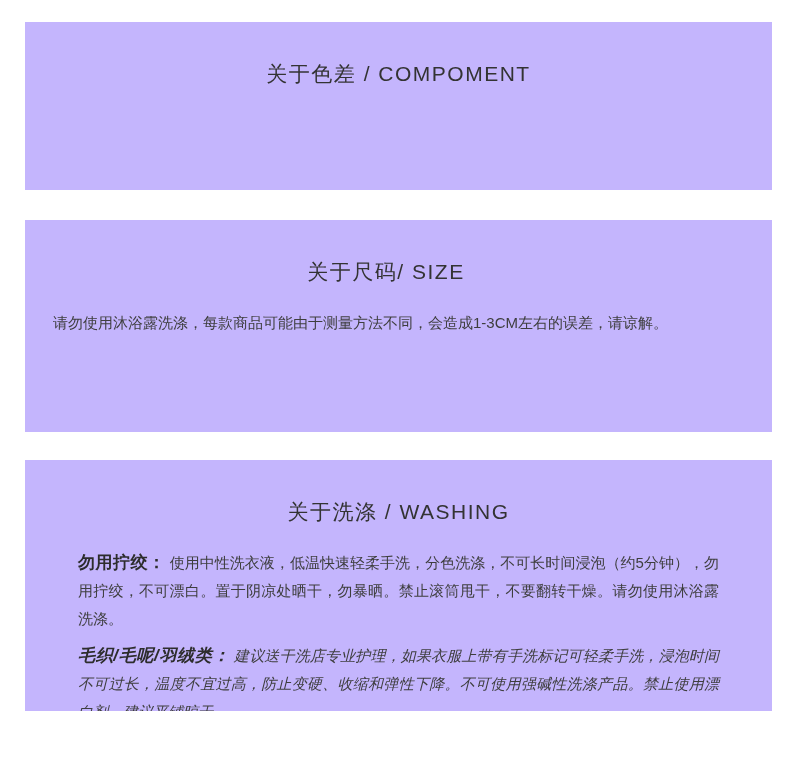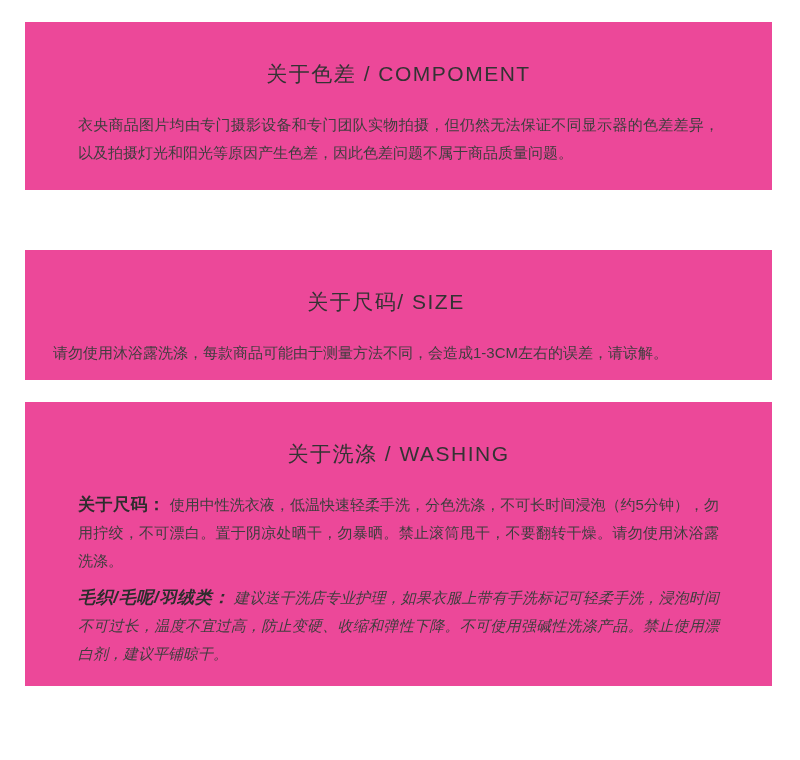--- a/index.html
+++ b/index.html
@@ -9,29 +9,29 @@
     background: #ffffff;
     font-family: "Liberation Sans", "DejaVu Sans", sans-serif;
     overflow: hidden;
   }
   .page {
     width: 800px;
     height: 760px;
     background: #ffffff;
   }
   .card {
-    background: #ec4899;
+    background: #c4b5fd;
     margin-left: 25px;
     margin-right: 28px;
     padding: 38px 53px 0 53px;
     overflow: hidden;
   }
   .card-1 { margin-top: 22px; height: 168px; }
-  .card-2 { margin-top: 60px; height: 130px; padding-left: 28px; }
-  .card-3 { margin-top: 22px; height: 284px; }
+  .card-2 { margin-top: 30px; height: 212px; padding-left: 28px; }
+  .card-3 { margin-top: 28px; height: 251px; }
   .card-title {
     text-align: center;
     font-size: 21px;
     font-weight: 400;
     color: #333333;
     letter-spacing: 1.5px;
     line-height: 28px;
     margin-bottom: 23px;
   }
   .card-text {
@@ -49,31 +49,30 @@
     margin-right: 4px;
   }
 </style>
 </head>
 <body>
 
 <div class="page">
 
   <section class="card card-1">
     <h2 class="card-title">关于色差 / COMPOMENT</h2>
-    <p class="card-text">衣央商品图片均由专门摄影设备和专门团队实物拍摄，但仍然无法保证不同显示器的色差差异，以及拍摄灯光和阳光等原因产生色差，因此色差问题不属于商品质量问题。</p>
   </section>
 
   <section class="card card-2">
     <h2 class="card-title">关于尺码/ SIZE</h2>
     <p class="card-text">请勿使用沐浴露洗涤，每款商品可能由于测量方法不同，会造成1-3CM左右的误差，请谅解。</p>
   </section>
 
   <section class="card card-3">
     <h2 class="card-title">关于洗涤 / WASHING</h2>
     <p class="card-text">
-      <strong class="lead">关于尺码：</strong><span>使用中性洗衣液，低温快速轻柔手洗，分色洗涤，不可长时间浸泡（约5分钟），勿用拧绞，不可漂白。置于阴凉处晒干，勿暴晒。禁止滚筒甩干，不要翻转干燥。请勿使用沐浴露洗涤。</span>
+      <strong class="lead">勿用拧绞：</strong><span>使用中性洗衣液，低温快速轻柔手洗，分色洗涤，不可长时间浸泡（约5分钟），勿用拧绞，不可漂白。置于阴凉处晒干，勿暴晒。禁止滚筒甩干，不要翻转干燥。请勿使用沐浴露洗涤。</span>
     </p>
     <p class="card-text">
       <strong class="lead">毛织/毛呢/羽绒类：</strong><span>建议送干洗店专业护理，如果衣服上带有手洗标记可轻柔手洗，浸泡时间不可过长，温度不宜过高，防止变硬、收缩和弹性下降。不可使用强碱性洗涤产品。禁止使用漂白剂，建议平铺晾干。</span>
     </p>
   </section>
 
 </div>
 
 </body></html>

